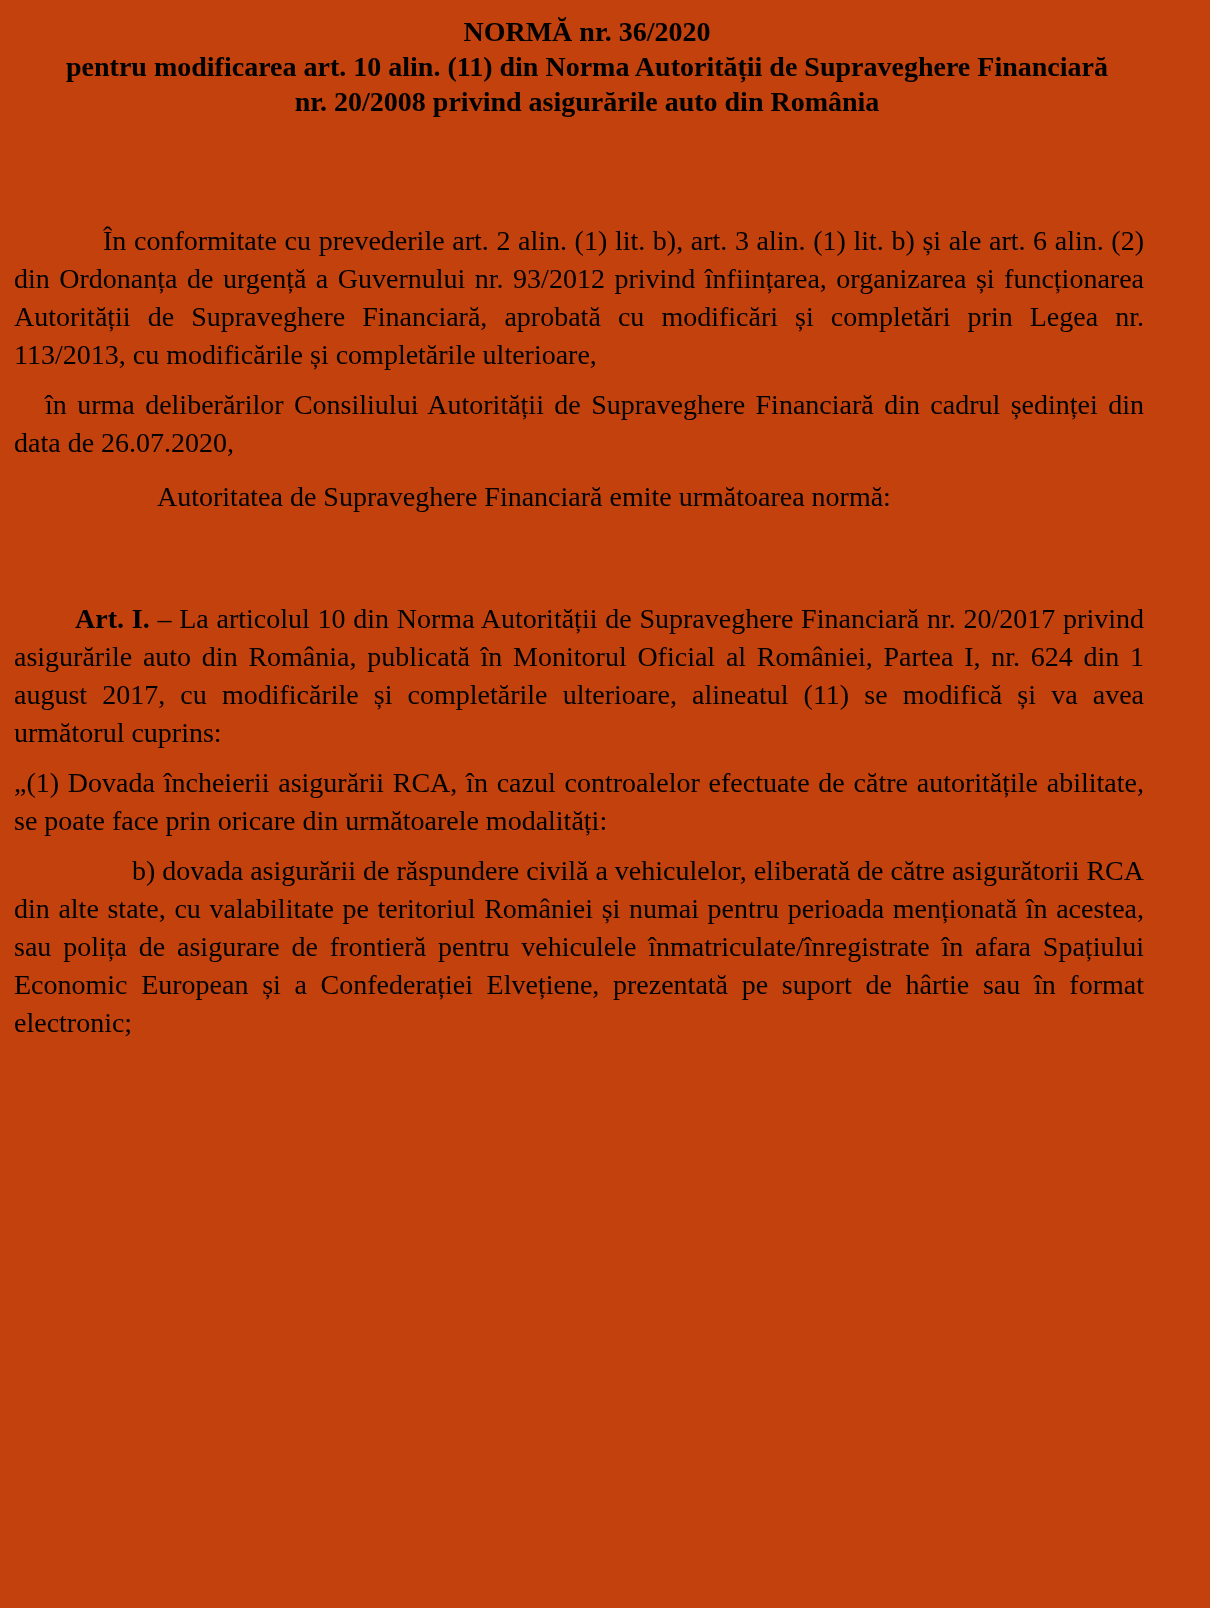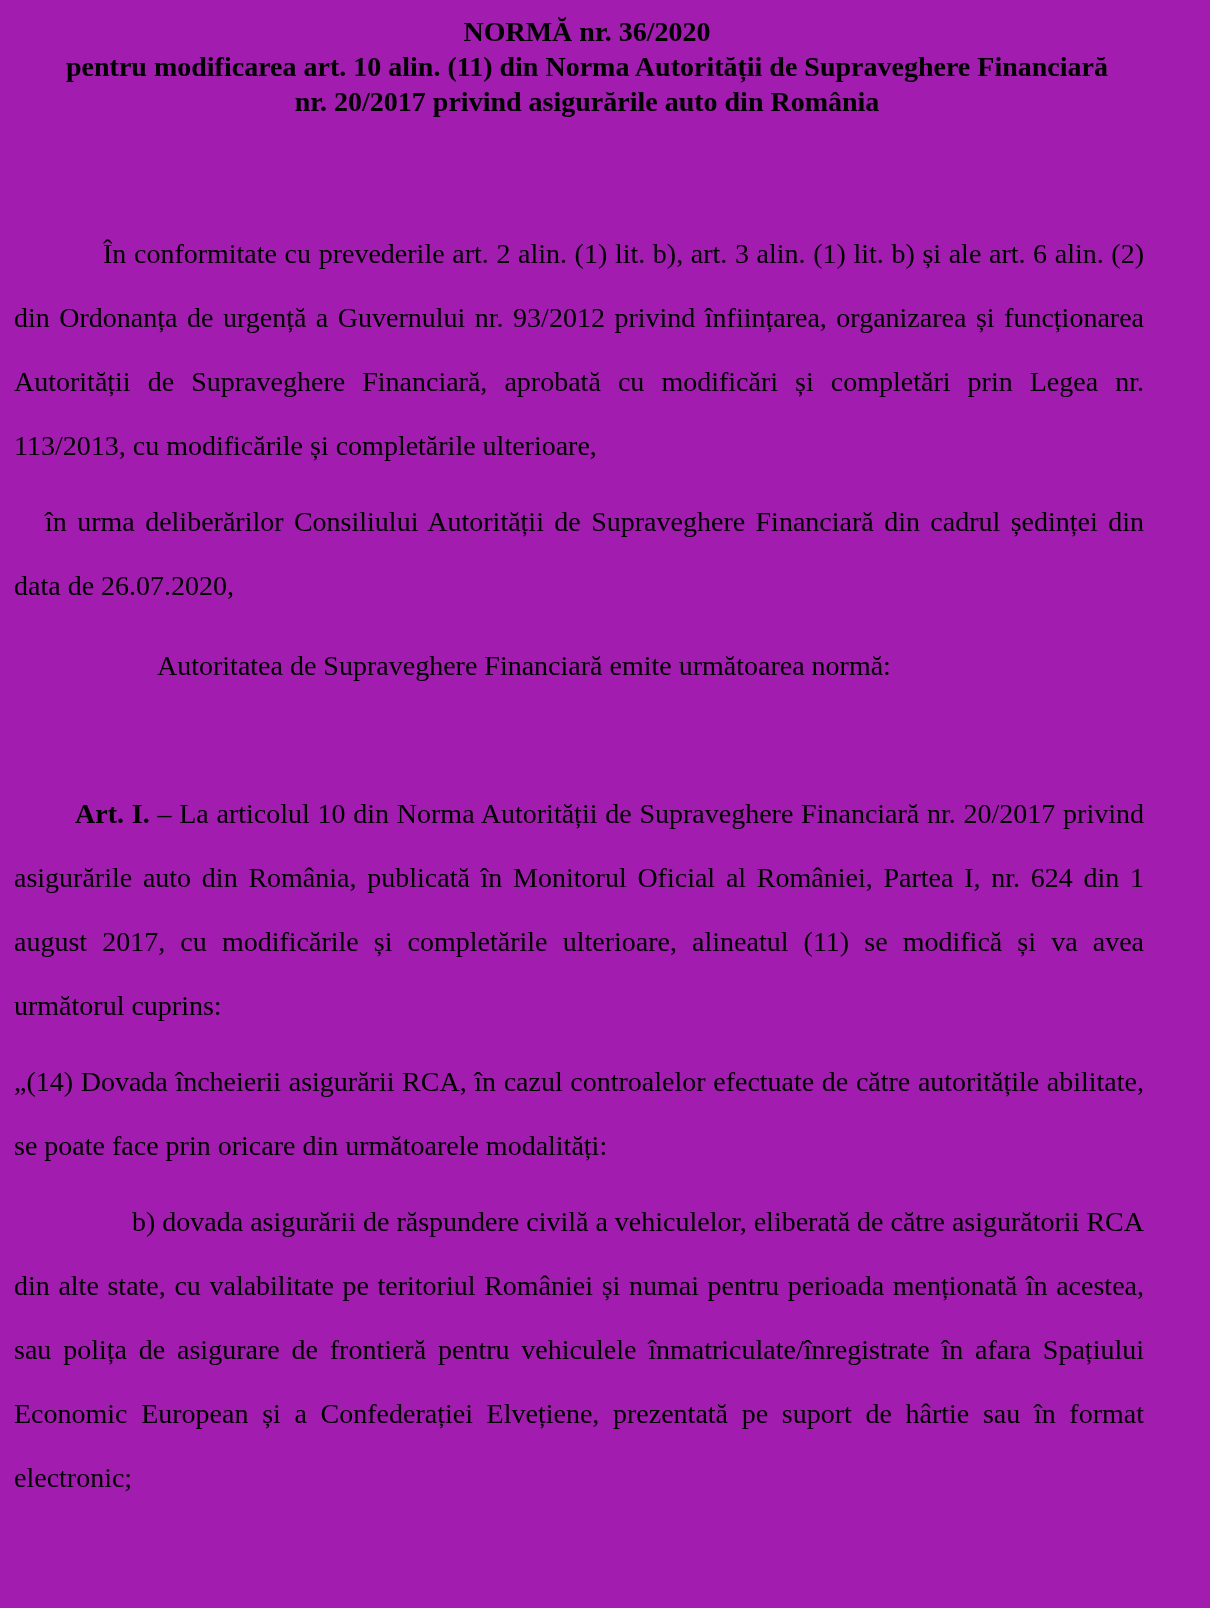--- a/index.html
+++ b/index.html
@@ -5,36 +5,36 @@
   html, body {
     margin: 0;
     padding: 0;
     background: #ffffff;
   }
   .page {
     position: relative;
     width: 1210px;
     height: 1608px;
     box-sizing: border-box;
-    background: #a21caf;
+    background: #c2410c;
     color: #000000;
     font-family: "Liberation Serif", "DejaVu Serif", serif;
     font-size: 28px;
     padding: 14px 50px 0 14px;
     overflow: hidden;
   }
   .doc-title {
     text-align: center;
     font-weight: bold;
     line-height: 35px;
     margin: 0 0 103px 0;
   }
   .doc-body p {
     margin: 0 16px 12px 0;
-    line-height: 64px;
+    line-height: 38px;
     text-align: justify;
   }
   .p-preamble-conformity { text-indent: 89px; }
   .p-preamble-basis      { text-indent: 31px; margin-bottom: 16px !important; }
   .p-preamble-deliberation { text-indent: 31px; margin-bottom: 16px !important; }
   .p-issuance {
     text-indent: 143px;
     text-align: right;
     margin-bottom: 84px !important;
   }
@@ -45,36 +45,36 @@
   .bold { font-weight: bold; }
 </style>
 </head>
 <body>
 
 <div class="page">
 
   <header class="doc-title">
     <div>NORMĂ nr. 36/2020</div>
     <div>pentru modificarea art. 10 alin. (11) din Norma Autorității de Supraveghere Financiară</div>
-    <div>nr. 20/2017 privind asigurările auto din România</div>
+    <div>nr. 20/2008 privind asigurările auto din România</div>
   </header>
 
   <main class="doc-body">
 
     <p class="p-preamble-conformity">În conformitate cu prevederile art. 2 alin. (1) lit. b), art. 3 alin. (1) lit. b) și ale art. 6 alin. (2) din Ordonanța de urgență a Guvernului nr. 93/2012 privind înființarea, organizarea și funcționarea Autorității de Supraveghere Financiară, aprobată cu modificări și completări prin Legea nr. 113/2013, cu modificările și completările ulterioare,</p>
 
 
     <p class="p-preamble-deliberation">în urma deliberărilor Consiliului Autorității de Supraveghere Financiară din cadrul ședinței din data de 26.07.2020,</p>
 
     <p class="p-issuance">Autoritatea de Supraveghere Financiară emite următoarea normă:</p>
 
     <p class="p-art1">
       <span class="bold">Art. I.</span><span> – La articolul 10 din Norma Autorității de Supraveghere Financiară nr. 20/2017 privind asigurările auto din România, publicată în Monitorul Oficial al României, Partea I, nr. 624 din 1 august 2017, cu modificările și completările ulterioare, alineatul (11) se modifică și va avea următorul cuprins:</span>
     </p>
 
-    <p class="p-alin11">„(14) Dovada încheierii asigurării RCA, în cazul controalelor efectuate de către autoritățile abilitate, se poate face prin oricare din următoarele modalități:</p>
+    <p class="p-alin11">„(1) Dovada încheierii asigurării RCA, în cazul controalelor efectuate de către autoritățile abilitate, se poate face prin oricare din următoarele modalități:</p>
 
 
     <p class="p-item-b">b) dovada asigurării de răspundere civilă a vehiculelor, eliberată de către asigurătorii RCA din alte state, cu valabilitate pe teritoriul României și numai pentru perioada menționată în acestea, sau polița de asigurare de frontieră pentru vehiculele înmatriculate/înregistrate în afara Spațiului Economic European și a Confederației Elvețiene, prezentată pe suport de hârtie sau în format electronic;</p>
 
   </main>
 
 </div>
 
 </body></html>

